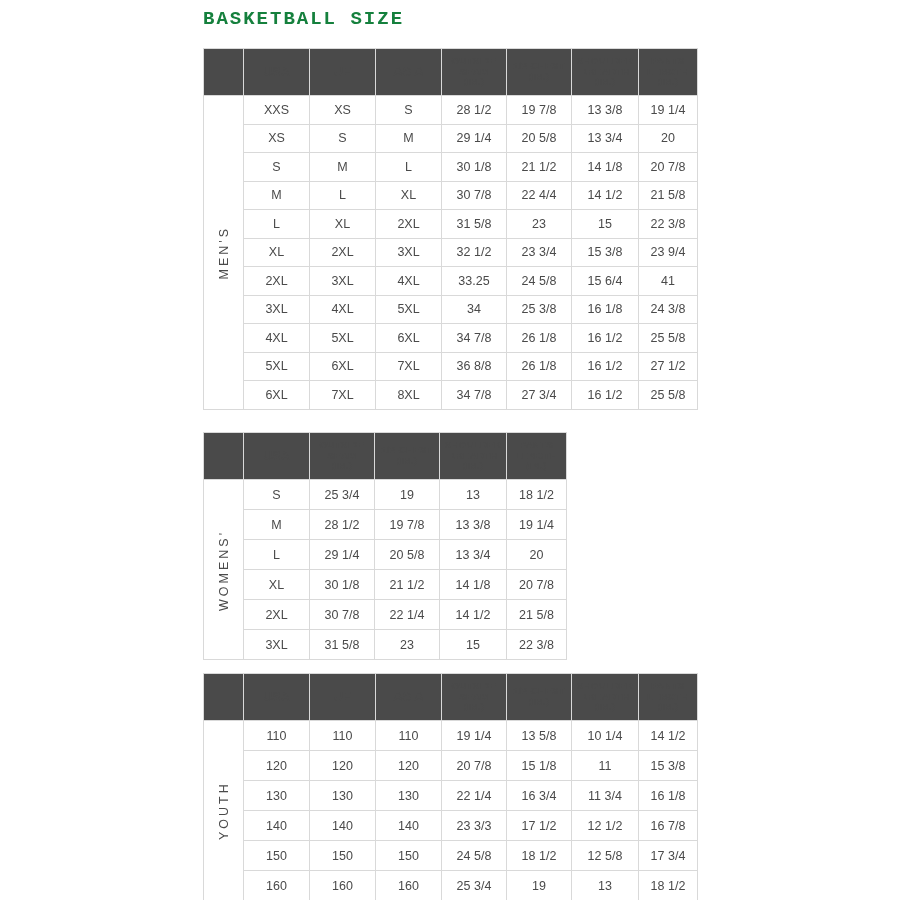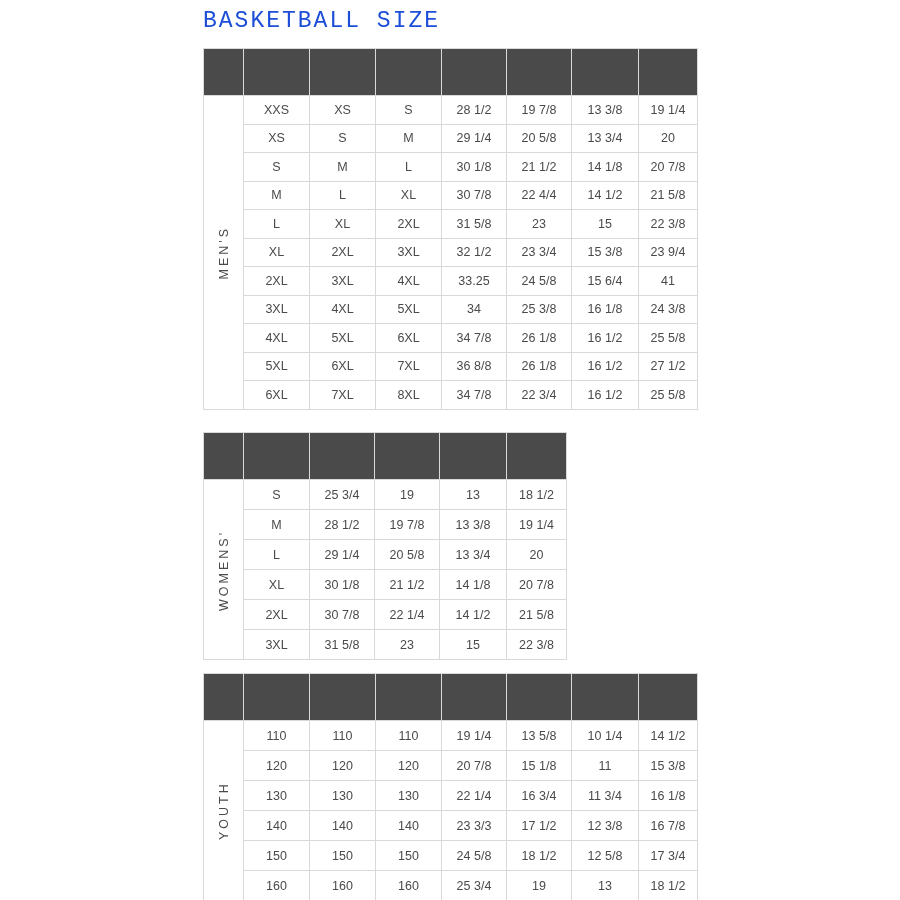--- a/index.html
+++ b/index.html
@@ -18,24 +18,24 @@
   .page {
     width: 900px;
     height: 900px;
     position: relative;
   }
   .title {
     position: absolute;
     left: 203px;
     top: 8px;
     font-family: "Liberation Mono", monospace;
-    font-weight: normal;
-    font-size: 23px;
+    font-weight: bold;
+    font-size: 19px;
     letter-spacing: 2px;
-    color: #1d4ed8;
+    color: #15803d;
   }
   table.sizetable {
     border-collapse: collapse;
     position: absolute;
     table-layout: fixed;
   }
   table.sizetable td,
   table.sizetable th {
     border: 1px solid #d9d9d9;
     text-align: center;
@@ -241,21 +241,21 @@
         <td>36 8/8</td>
         <td>26 1/8</td>
         <td>16 1/2</td>
         <td>27 1/2</td>
       </tr>
       <tr>
         <td>6XL</td>
         <td>7XL</td>
         <td>8XL</td>
         <td>34 7/8</td>
-        <td>22 3/4</td>
+        <td>27 3/4</td>
         <td>16 1/2</td>
         <td>25 5/8</td>
       </tr>
     </tbody>
   </table>
 
   <table class="sizetable" id="table-womens">
     <colgroup>
       <col class="c-label">
         <col class="c-usa">
@@ -396,21 +396,21 @@
         <td>16 3/4</td>
         <td>11 3/4</td>
         <td>16 1/8</td>
       </tr>
       <tr>
         <td>140</td>
         <td>140</td>
         <td>140</td>
         <td>23 3/3</td>
         <td>17 1/2</td>
-        <td>12 3/8</td>
+        <td>12 1/2</td>
         <td>16 7/8</td>
       </tr>
       <tr>
         <td>150</td>
         <td>150</td>
         <td>150</td>
         <td>24 5/8</td>
         <td>18 1/2</td>
         <td>12 5/8</td>
         <td>17 3/4</td>

